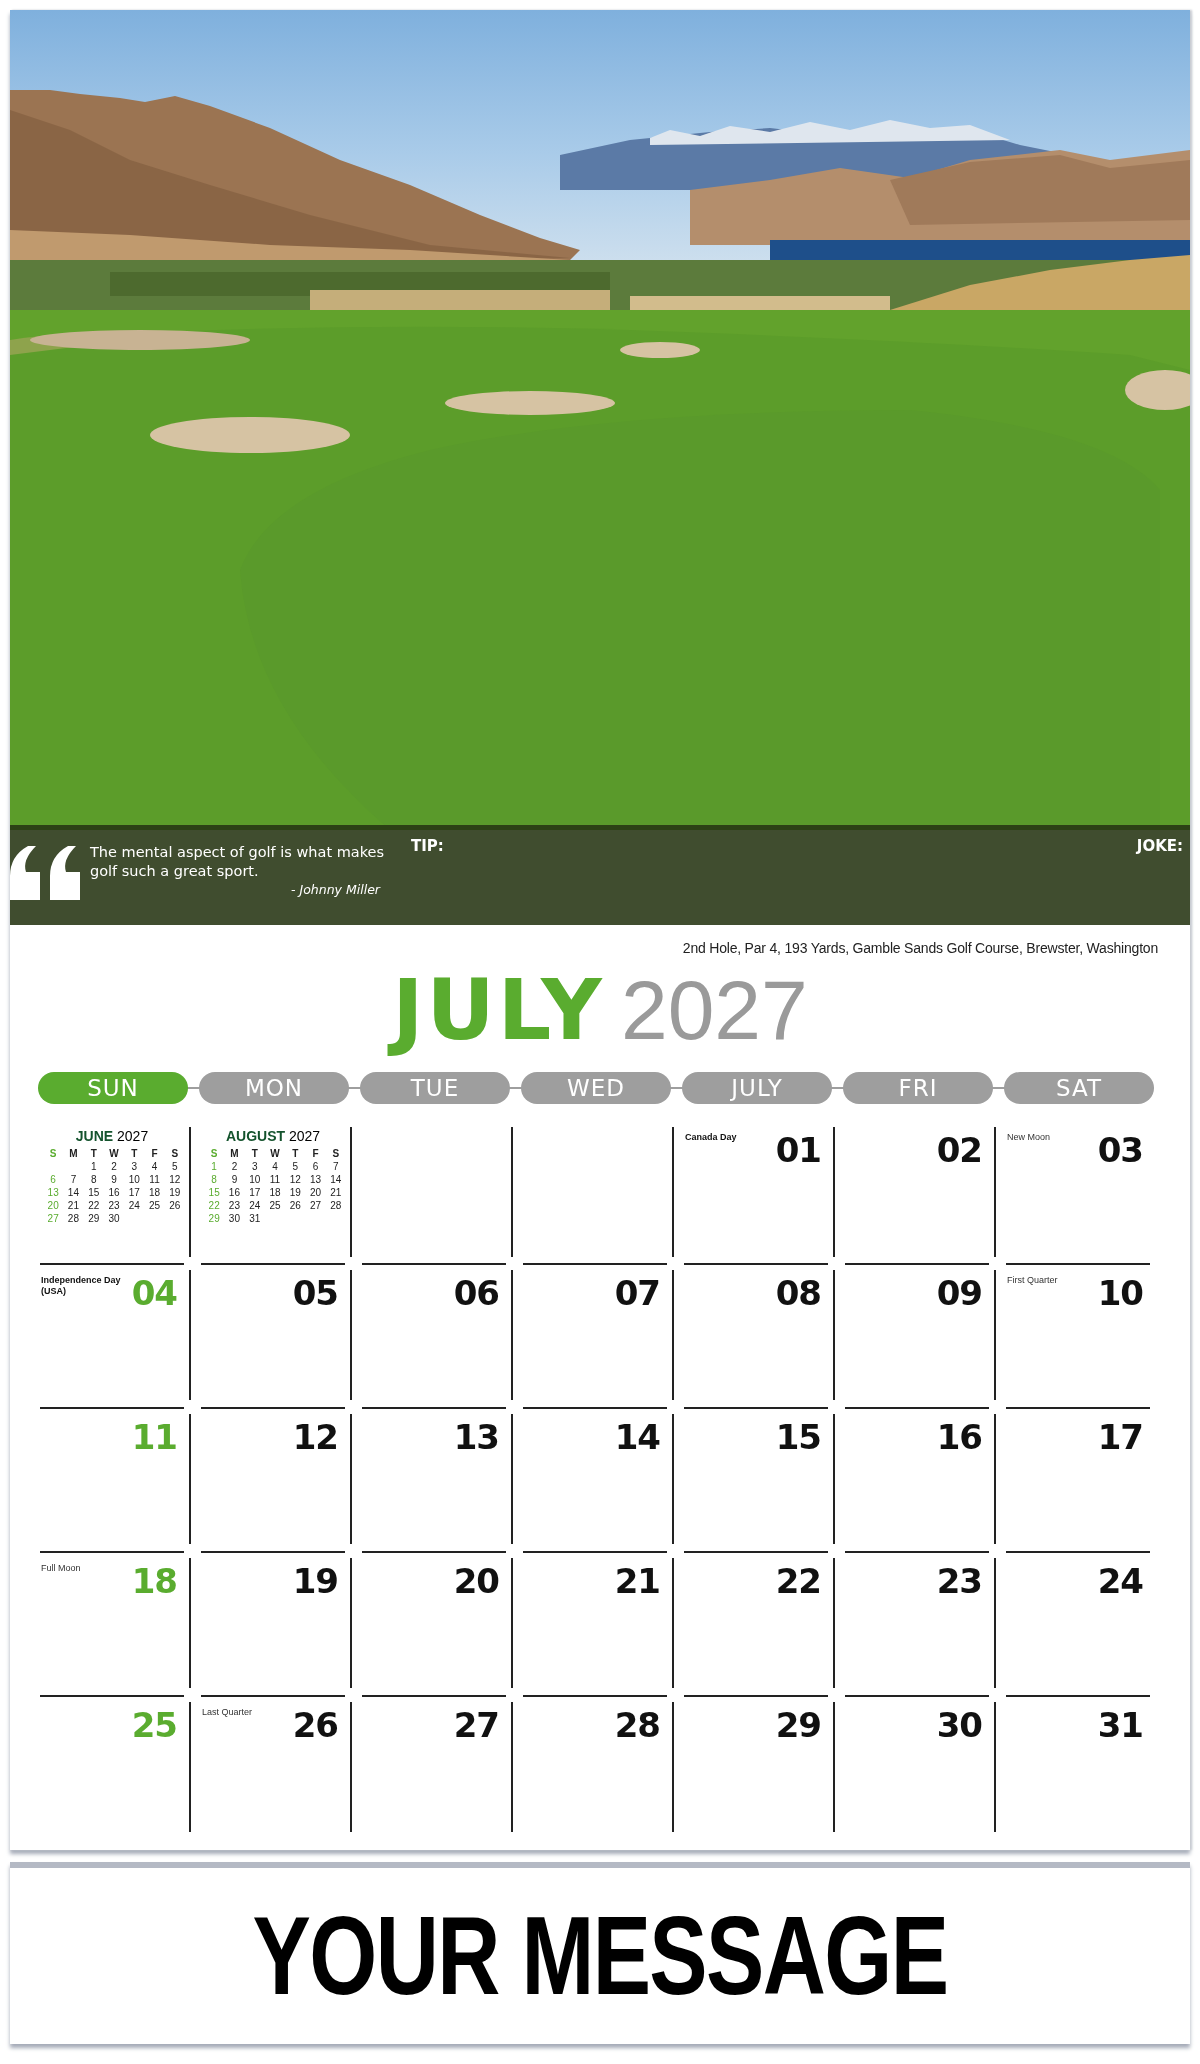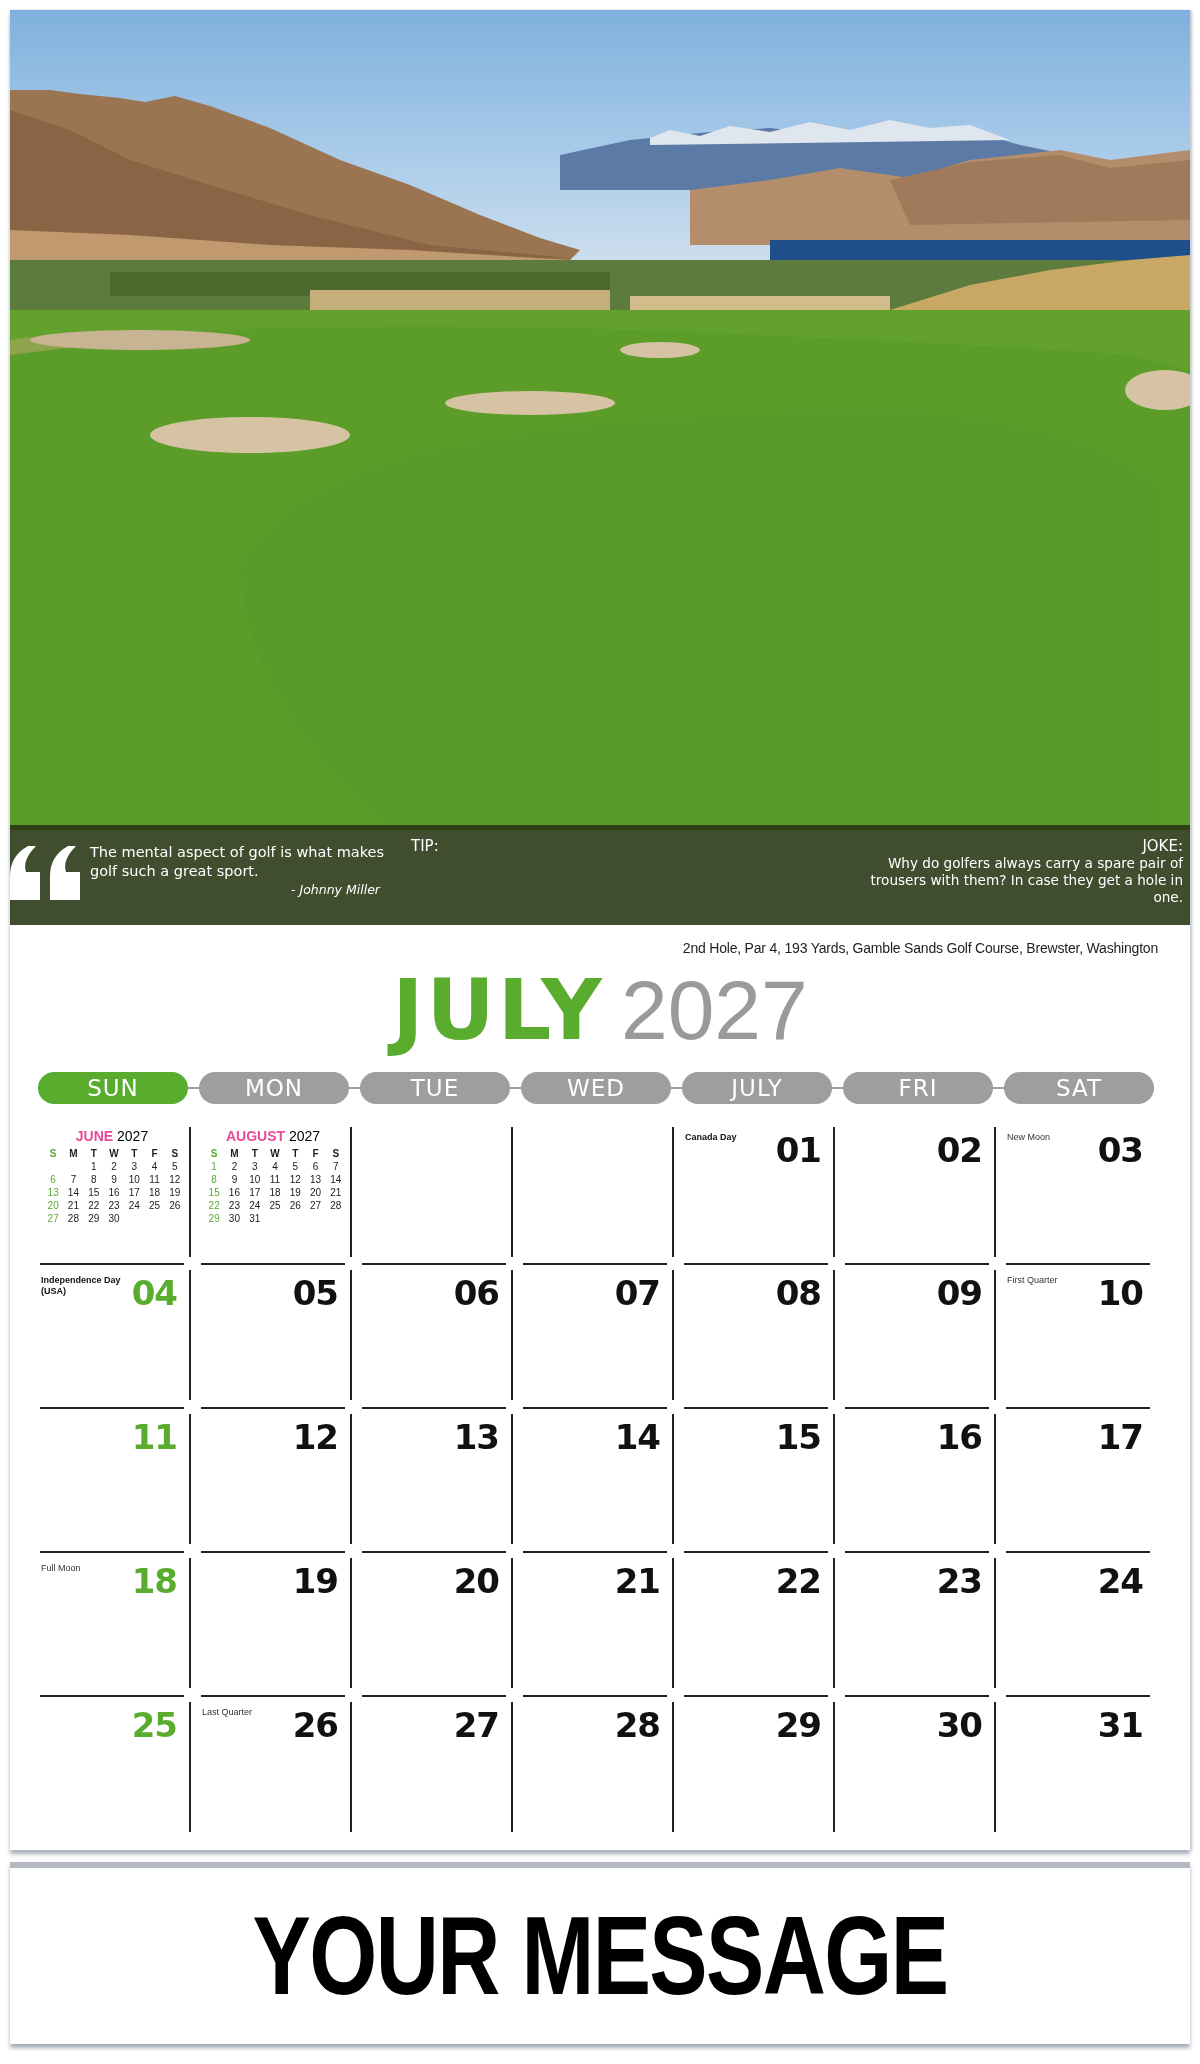--- a/index.html
+++ b/index.html
@@ -7,41 +7,41 @@
   .page { position:absolute; left:10px; top:10px; width:1180px; height:1840px; background:#fff; box-shadow: 2px 0 2px #c9ccd3, 0 4px 4px #a5abb8; }
   .photo { position:absolute; left:10px; top:10px; width:1180px; height:915px; overflow:hidden; }
   .sky { position:absolute; left:0; top:0; width:100%; height:260px; background:linear-gradient(#7fb0dd 0%, #a9cbe9 55%, #cfe0ee 100%); }
   .svgscene { position:absolute; left:0; top:0; }
   .band { position:absolute; left:0; top:815px; width:100%; height:100px; background:rgba(38,52,18,0.88); }
   .quote-mark { position:absolute; left:6px; top:842px; width:80px; height:60px; }
   .quote-text { position:absolute; left:90px; top:843px; width:300px; color:#fff; font-size:14.5px; line-height:19px; font-family:"DejaVu Sans", sans-serif; }
   .quote-author { position:absolute; left:90px; top:882px; width:290px; text-align:right; color:#fff; font-style:italic; font-size:12.5px; font-family:"DejaVu Sans", sans-serif; }
   .tip { position:absolute; left:411px; top:838px; width:420px; color:#fff; font-family:"DejaVu Sans", sans-serif; }
   .joke { position:absolute; left:843px; top:838px; width:340px; color:#fff; font-family:"DejaVu Sans", sans-serif;text-align:right; }
-  .hdr { font-weight:normal; font-size:15px; line-height:17px; }
+  .hdr { font-weight:bold; font-size:15px; line-height:17px; }
   .body { font-size:13.6px; line-height:17px; }
   .caption { position:absolute; right:42px; top:940px; font-size:14px; color:#222; font-family:"Liberation Sans", sans-serif; letter-spacing:-0.2px; }
   .title { position:absolute; left:0; top:960px; width:1200px; text-align:center; font-size:84px; line-height:100px; }
   .title .m { color:#5aac2f; font-weight:bold; font-family:"DejaVu Sans", sans-serif; letter-spacing:3px; }
   .title .y { color:#9a9a9a; font-family:"Liberation Sans", sans-serif; margin-left:16px; }
   .dayrow { position:absolute; left:38px; top:1072px; width:1120px; height:32px; }
   .dayline { position:absolute; left:10px; top:15px; width:1100px; height:2px; background:#9e9e9e; }
   .pill { position:absolute; top:0; width:150px; height:32px; border-radius:16px; background:#9e9e9e; color:#fff; text-align:center; font-size:23px; line-height:32px; font-family:"DejaVu Sans", sans-serif; letter-spacing:1px; }
   .pill.sun { background:#5aac2f; }
   .grid { position:absolute; left:34px; top:1120px; width:1130px; }
   .cell { position:absolute; width:157px; height:136px; }
   .cell .tl { position:absolute; left:6px; top:0; width:144px; height:2px; background:#222; }
   .cell .vl { position:absolute; right:0; top:7px; width:2px; height:130px; background:#222; }
   .cell .num { position:absolute; right:14px; top:10px; font-size:34px; font-weight:bold; color:#111; font-family:"DejaVu Sans", sans-serif; letter-spacing:-1px; }
   .cell .num.green { color:#5aac2f; }
   .cell .note { position:absolute; left:7px; top:12px; font-size:9px; color:#333; line-height:11px; font-family:"Liberation Sans", sans-serif; }
   .cell .note.bold { font-weight:bold; color:#111; }
   .mini { position:absolute; top:8px; left:6px; width:144px; font-family:"Liberation Sans", sans-serif; }
   .mini .mt { text-align:center; font-size:14px; }
-  .mini .mt .mn { color:#ec4899; font-weight:bold; }
+  .mini .mt .mn { color:#14532d; font-weight:bold; }
   .mini table { border-collapse:collapse; width:142px; margin-left:3px; margin-top:3px; }
   .mini td { font-size:10px; text-align:center; height:13px; padding:0; color:#222; }
   .mini td.s { color:#5aac2f; }
   .mini tr.h td { font-weight:bold; }
   .footer { position:absolute; left:10px; top:1862px; width:1180px; height:176px; background:#fff; box-shadow: 0 4px 4px #a5abb8; border-top:6px solid #b4b9c4; }
   .footer-text { position:absolute; left:0; top:0; width:100%; height:176px; text-align:center; line-height:176px; font-size:112px; font-weight:bold; color:#000; font-family:"Liberation Sans", sans-serif; transform:scaleX(0.78); letter-spacing:-2px; }
 </style>
 </head>
 <body>
 
@@ -90,21 +90,20 @@
 </svg>
 <div class="quote-text">The mental aspect of golf is what makes golf such a great sport.</div>
 <div class="quote-author">- Johnny Miller</div>
 
 <div class="tip">
   <div class="hdr">TIP:</div>
 </div>
 
 <div class="joke">
   <div class="hdr">JOKE:</div>
-  <div class="body">Why do golfers always carry a spare pair of trousers with them? In case they get a hole in one.</div>
 </div>
 
 <div class="caption">2nd Hole, Par 4, 193 Yards, Gamble Sands Golf Course, Brewster, Washington</div>
 
 <div class="title">
   <span class="m">JULY</span><span class="y">2027</span>
 </div>
 
 <div class="dayrow">
   <div class="dayline"></div>

